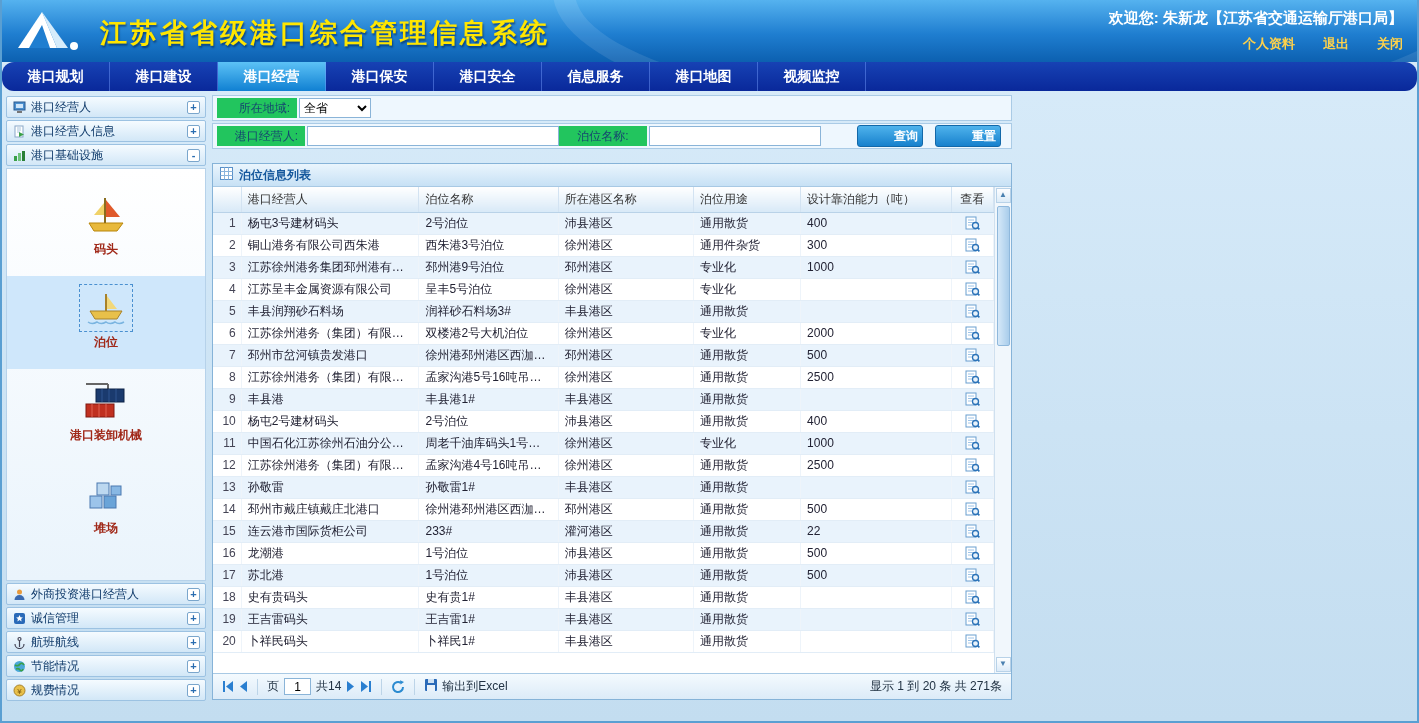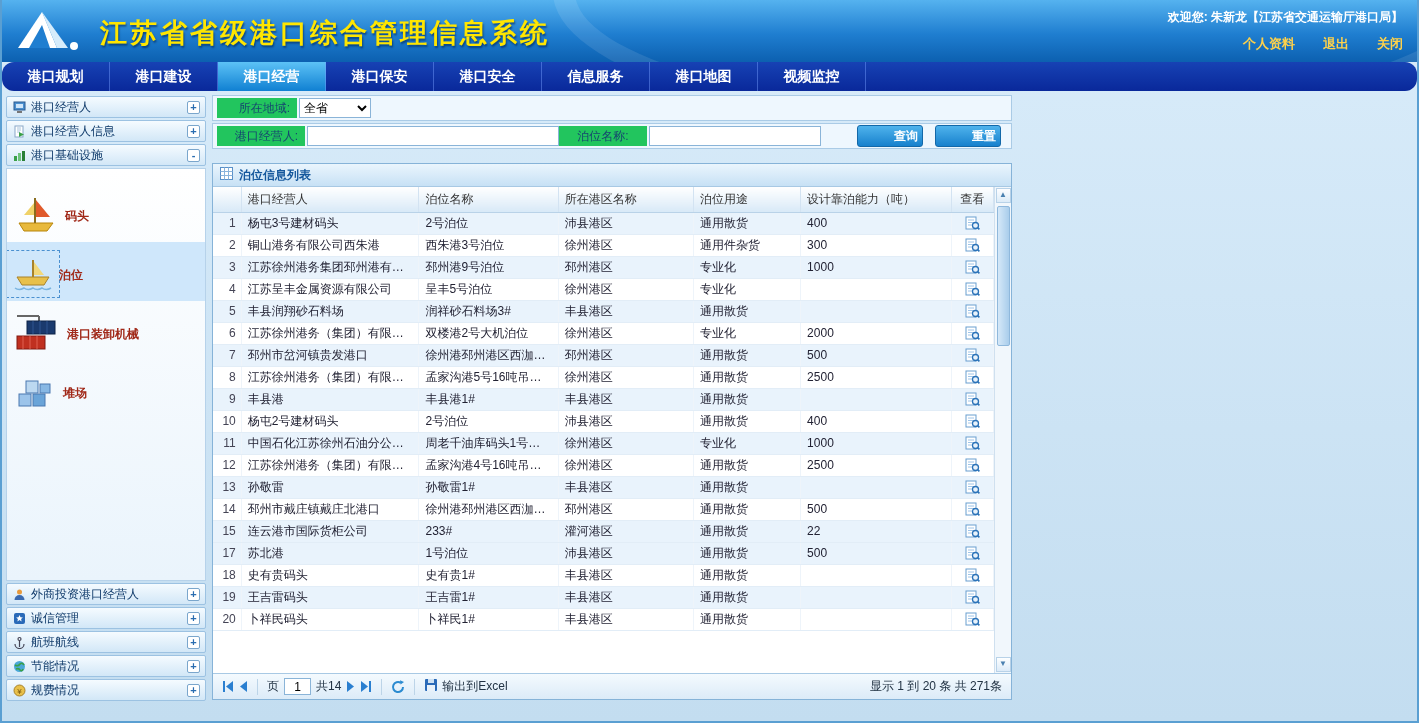--- a/index.html
+++ b/index.html
@@ -9,21 +9,21 @@
          border-right:2px solid #5a9fd2; border-bottom:2px solid #5a9fd2; }
 
   
   .header { height:62px; flex:none; position:relative; overflow:hidden;
             background:linear-gradient(180deg,#55b2ef 0%,#1f7ed0 55%,#0c60b0 100%); }
   .header::after { content:""; position:absolute; right:-80px; top:-150px; width:900px; height:240px;
                    border-radius:50%; border:22px solid rgba(255,255,255,0.10); }
   .logo { position:absolute; left:10px; top:8px; }
   .app-title { position:absolute; left:98px; top:15px; font-size:27px; font-weight:bold; color:#ffe600;
                letter-spacing:3px; text-shadow:1px 2px 2px rgba(0,40,90,.65); white-space:nowrap; }
-  .welcome { position:absolute; right:14px; top:9px; color:#ffffff; font-size:12px; font-weight:bold; }
+  .welcome { position:absolute; right:14px; top:9px; color:#ffffff; font-size:15px; font-weight:bold; }
   .header-links { position:absolute; right:14px; top:35px; display:flex; gap:28px; font-size:13px; font-weight:bold; }
   .header-links a { color:#ffd24a; text-decoration:none; cursor:pointer; }
 
   
   .nav { height:29px; flex:none; display:flex; background:linear-gradient(180deg,#1742b4,#09289a);border-radius:12px; }
   .tab { width:108px; text-align:center; line-height:29px; color:#fff; font-size:14px; font-weight:bold;
          border-right:1px solid rgba(120,160,255,.45); cursor:pointer; }
   .tab.active { background:linear-gradient(180deg,#5cc2f6,#1080d2); }
 
   
@@ -32,21 +32,21 @@
   
   .sidebar { width:202px; flex:none; display:flex; flex-direction:column; gap:2px; padding:1px 1px 20px 1px; }
   .acc { height:22px; flex:none; background:linear-gradient(180deg,#f5fbff,#d2e7f7); border:1px solid #9cc2e2;
          border-radius:2px; display:flex; align-items:center; padding:0 5px; cursor:pointer; }
   .acc .ico { width:14px; height:14px; flex:none; display:flex; align-items:center; justify-content:center; }
   .acc .lbl { flex:1; margin-left:5px; font-size:12px; color:#0f3a6a; }
   .toggle { width:13px; height:13px; flex:none; border:1px solid #7aa6cc; background:#fff; color:#2a6db0;
             font-size:11px; line-height:11px; text-align:center; border-radius:2px; font-weight:bold; }
   .facility-panel { flex:1; background:linear-gradient(180deg,#ffffff,#eaf4fc); border:1px solid #b6d2ea;
                     display:flex; flex-direction:column; padding:14px 0 6px; overflow:hidden; }
-  .fac { display:flex; align-items:center; padding:9px 0 4px; cursor:pointer; }
+  .fac { display:flex; flex-direction:column; align-items:center; padding:9px 0 18px; cursor:pointer; }
   .fac .icon-box { height:46px; display:flex; align-items:center; justify-content:center; padding:2px 6px; }
   .fac.selected { background:#cfe7fb; }
   .fac.selected .icon-box { outline:1px dashed #4a90d0; }
   .fac .flabel { margin-top:3px; font-size:12px; font-weight:bold; color:#a02818; }
 
   
   .main { width:800px; flex:none; margin-left:5px; display:flex; flex-direction:column; }
   .search-row { height:26px; flex:none; background:#eef7fe; border:1px solid #aacbe6; display:flex;
                 align-items:center; margin-bottom:2px; padding:2px 4px; }
   .lbl-cell { background:#22c55e; height:20px; line-height:20px; padding:0 7px; font-size:12px;
@@ -546,20 +546,36 @@
                   <td>22</td>
                   <td class="view">
   <span><svg width="15" height="15" viewBox="0 0 15 15">
     <rect x="1" y="1" width="10" height="12" fill="#fff" stroke="#6a9fd0"></rect>
     <path d="M3 4 h6 M3 6.5 h6 M3 9 h4" stroke="#9ec4e8"></path>
     <circle cx="10.5" cy="9.5" r="3" fill="#e8f2fb" stroke="#2a72b8" stroke-width="1.3"></circle>
     <path d="M12.6 11.6 L14.4 13.4" stroke="#2a72b8" stroke-width="1.6"></path>
   </svg></span>
 </td>
                 </tr>
+                <tr class="even">
+                  <td class="num">16</td>
+                  <td>龙潮港</td>
+                  <td>1号泊位</td>
+                  <td>沛县港区</td>
+                  <td>通用散货</td>
+                  <td>500</td>
+                  <td class="view">
+  <span><svg width="15" height="15" viewBox="0 0 15 15">
+    <rect x="1" y="1" width="10" height="12" fill="#fff" stroke="#6a9fd0"></rect>
+    <path d="M3 4 h6 M3 6.5 h6 M3 9 h4" stroke="#9ec4e8"></path>
+    <circle cx="10.5" cy="9.5" r="3" fill="#e8f2fb" stroke="#2a72b8" stroke-width="1.3"></circle>
+    <path d="M12.6 11.6 L14.4 13.4" stroke="#2a72b8" stroke-width="1.6"></path>
+  </svg></span>
+</td>
+                </tr>
                 <tr class="odd">
                   <td class="num">17</td>
                   <td>苏北港</td>
                   <td>1号泊位</td>
                   <td>沛县港区</td>
                   <td>通用散货</td>
                   <td>500</td>
                   <td class="view">
   <span><svg width="15" height="15" viewBox="0 0 15 15">
     <rect x="1" y="1" width="10" height="12" fill="#fff" stroke="#6a9fd0"></rect>

